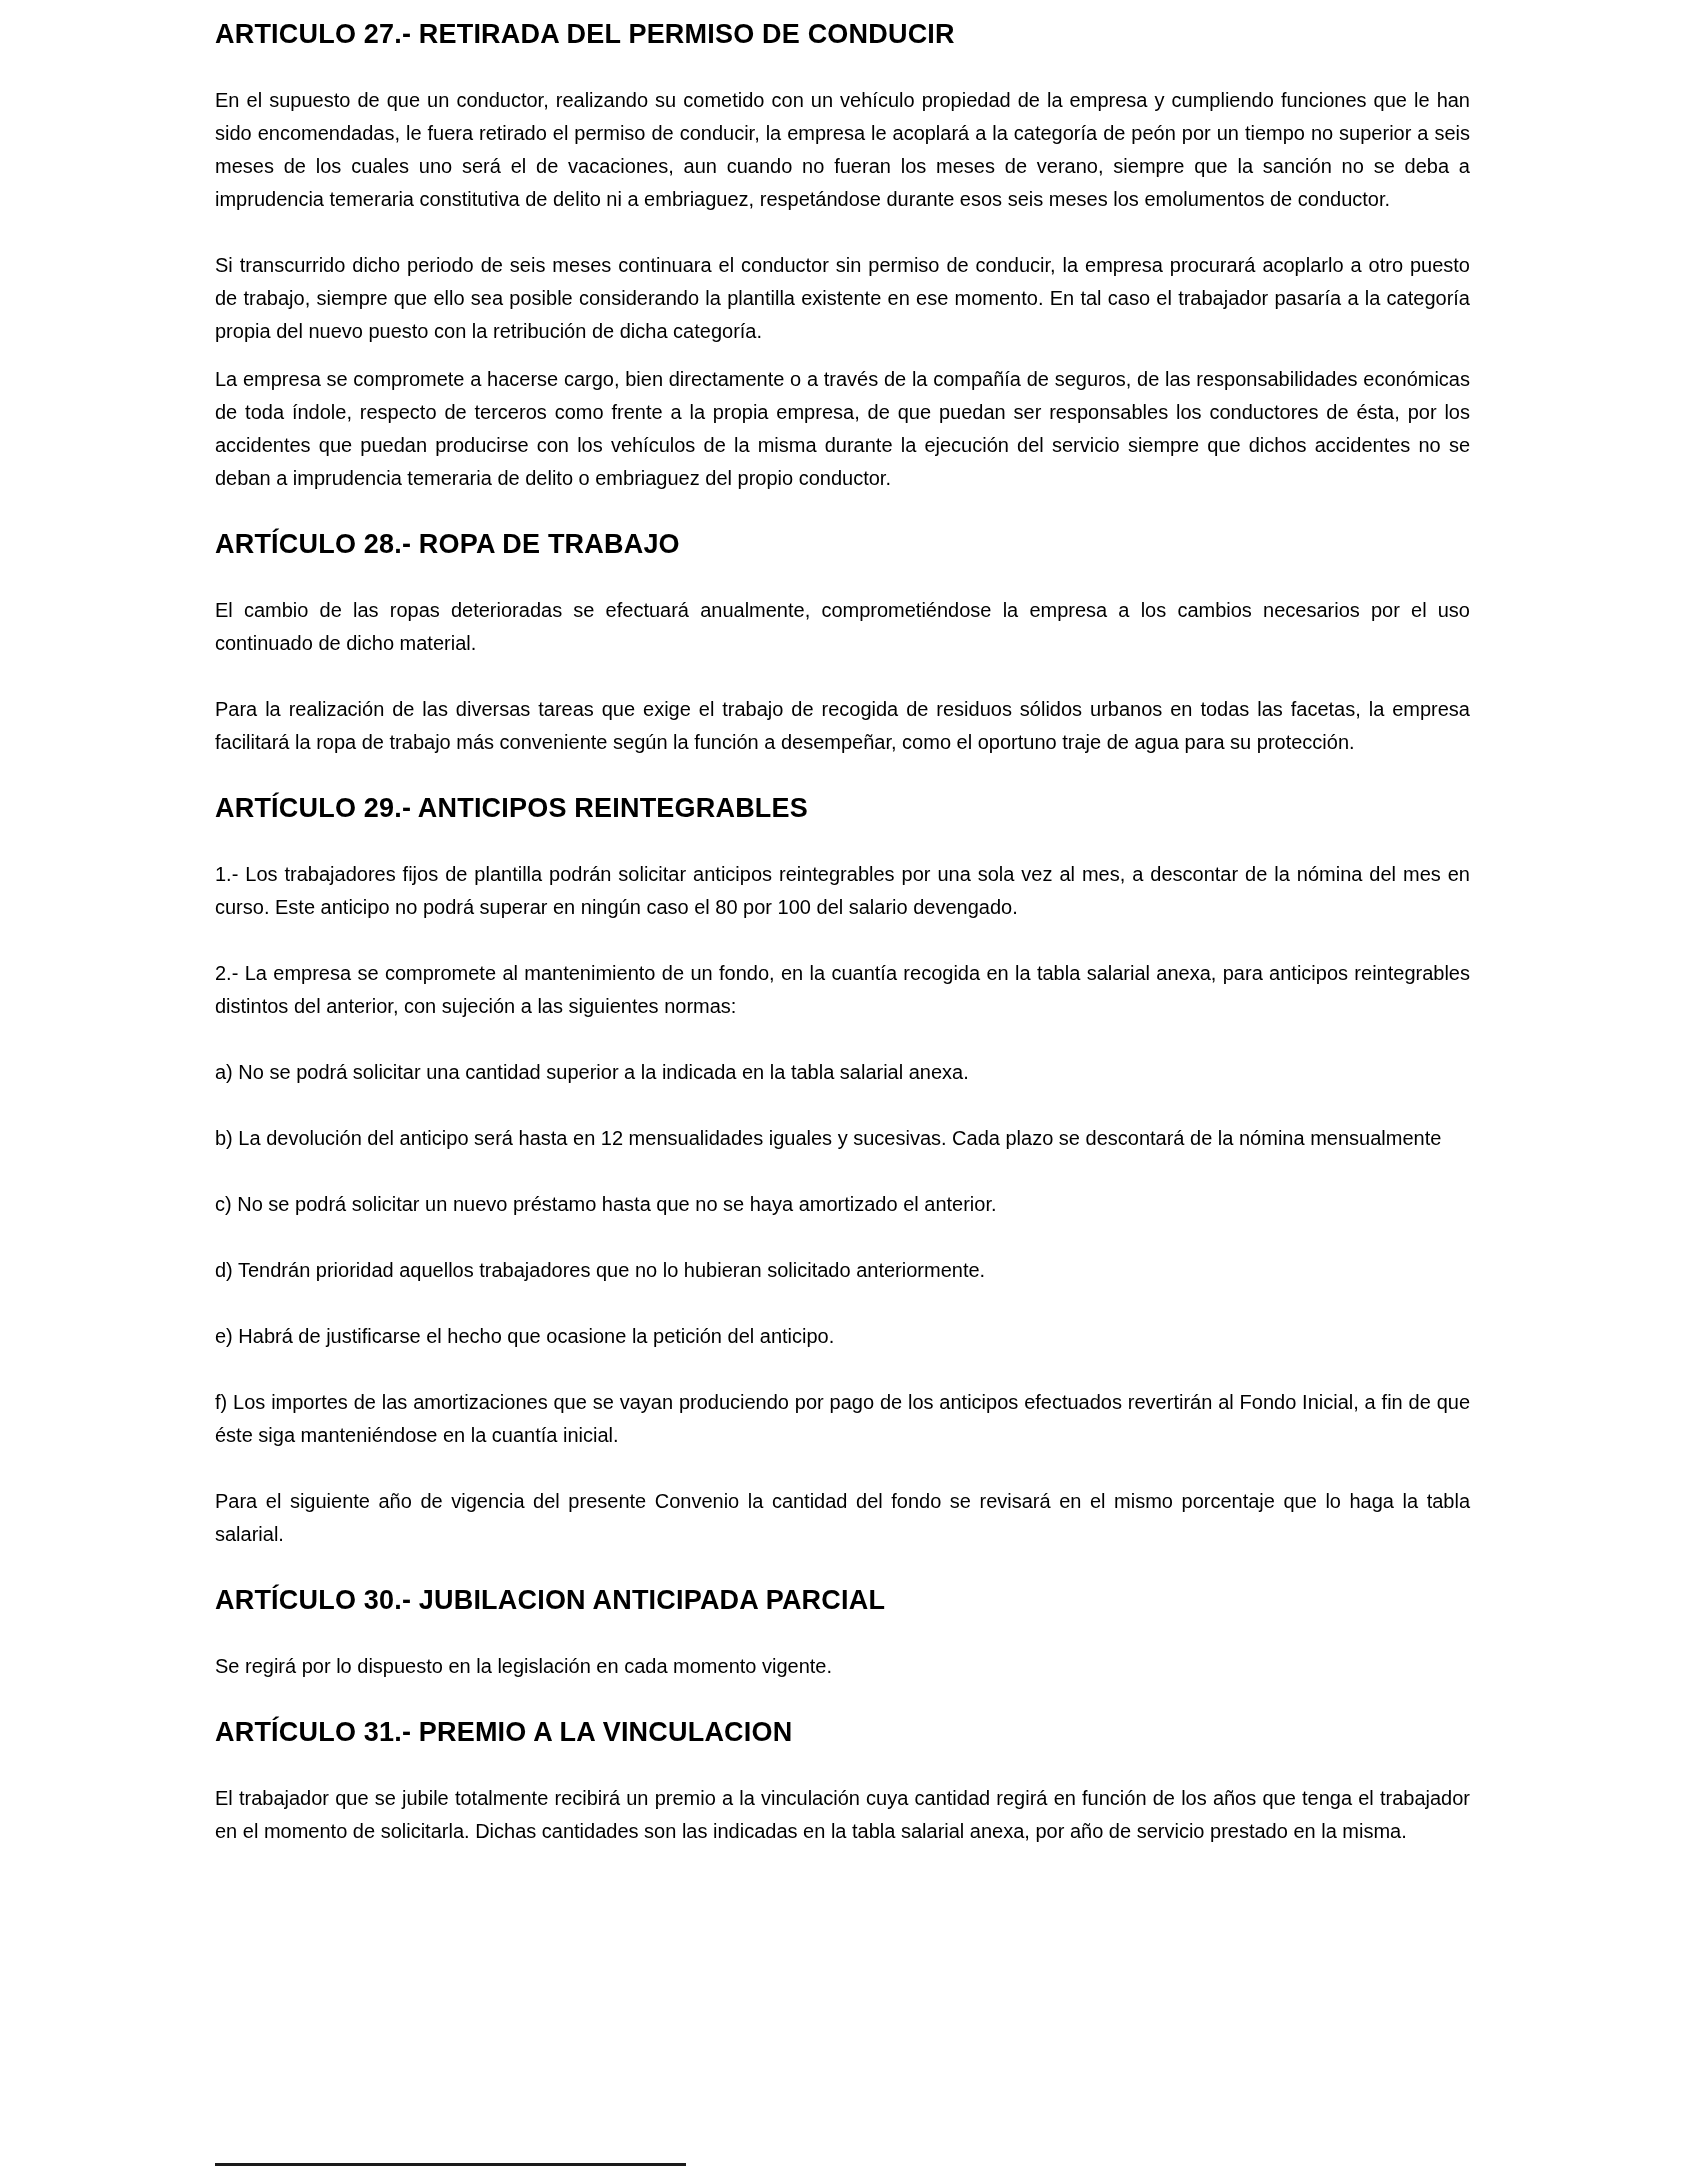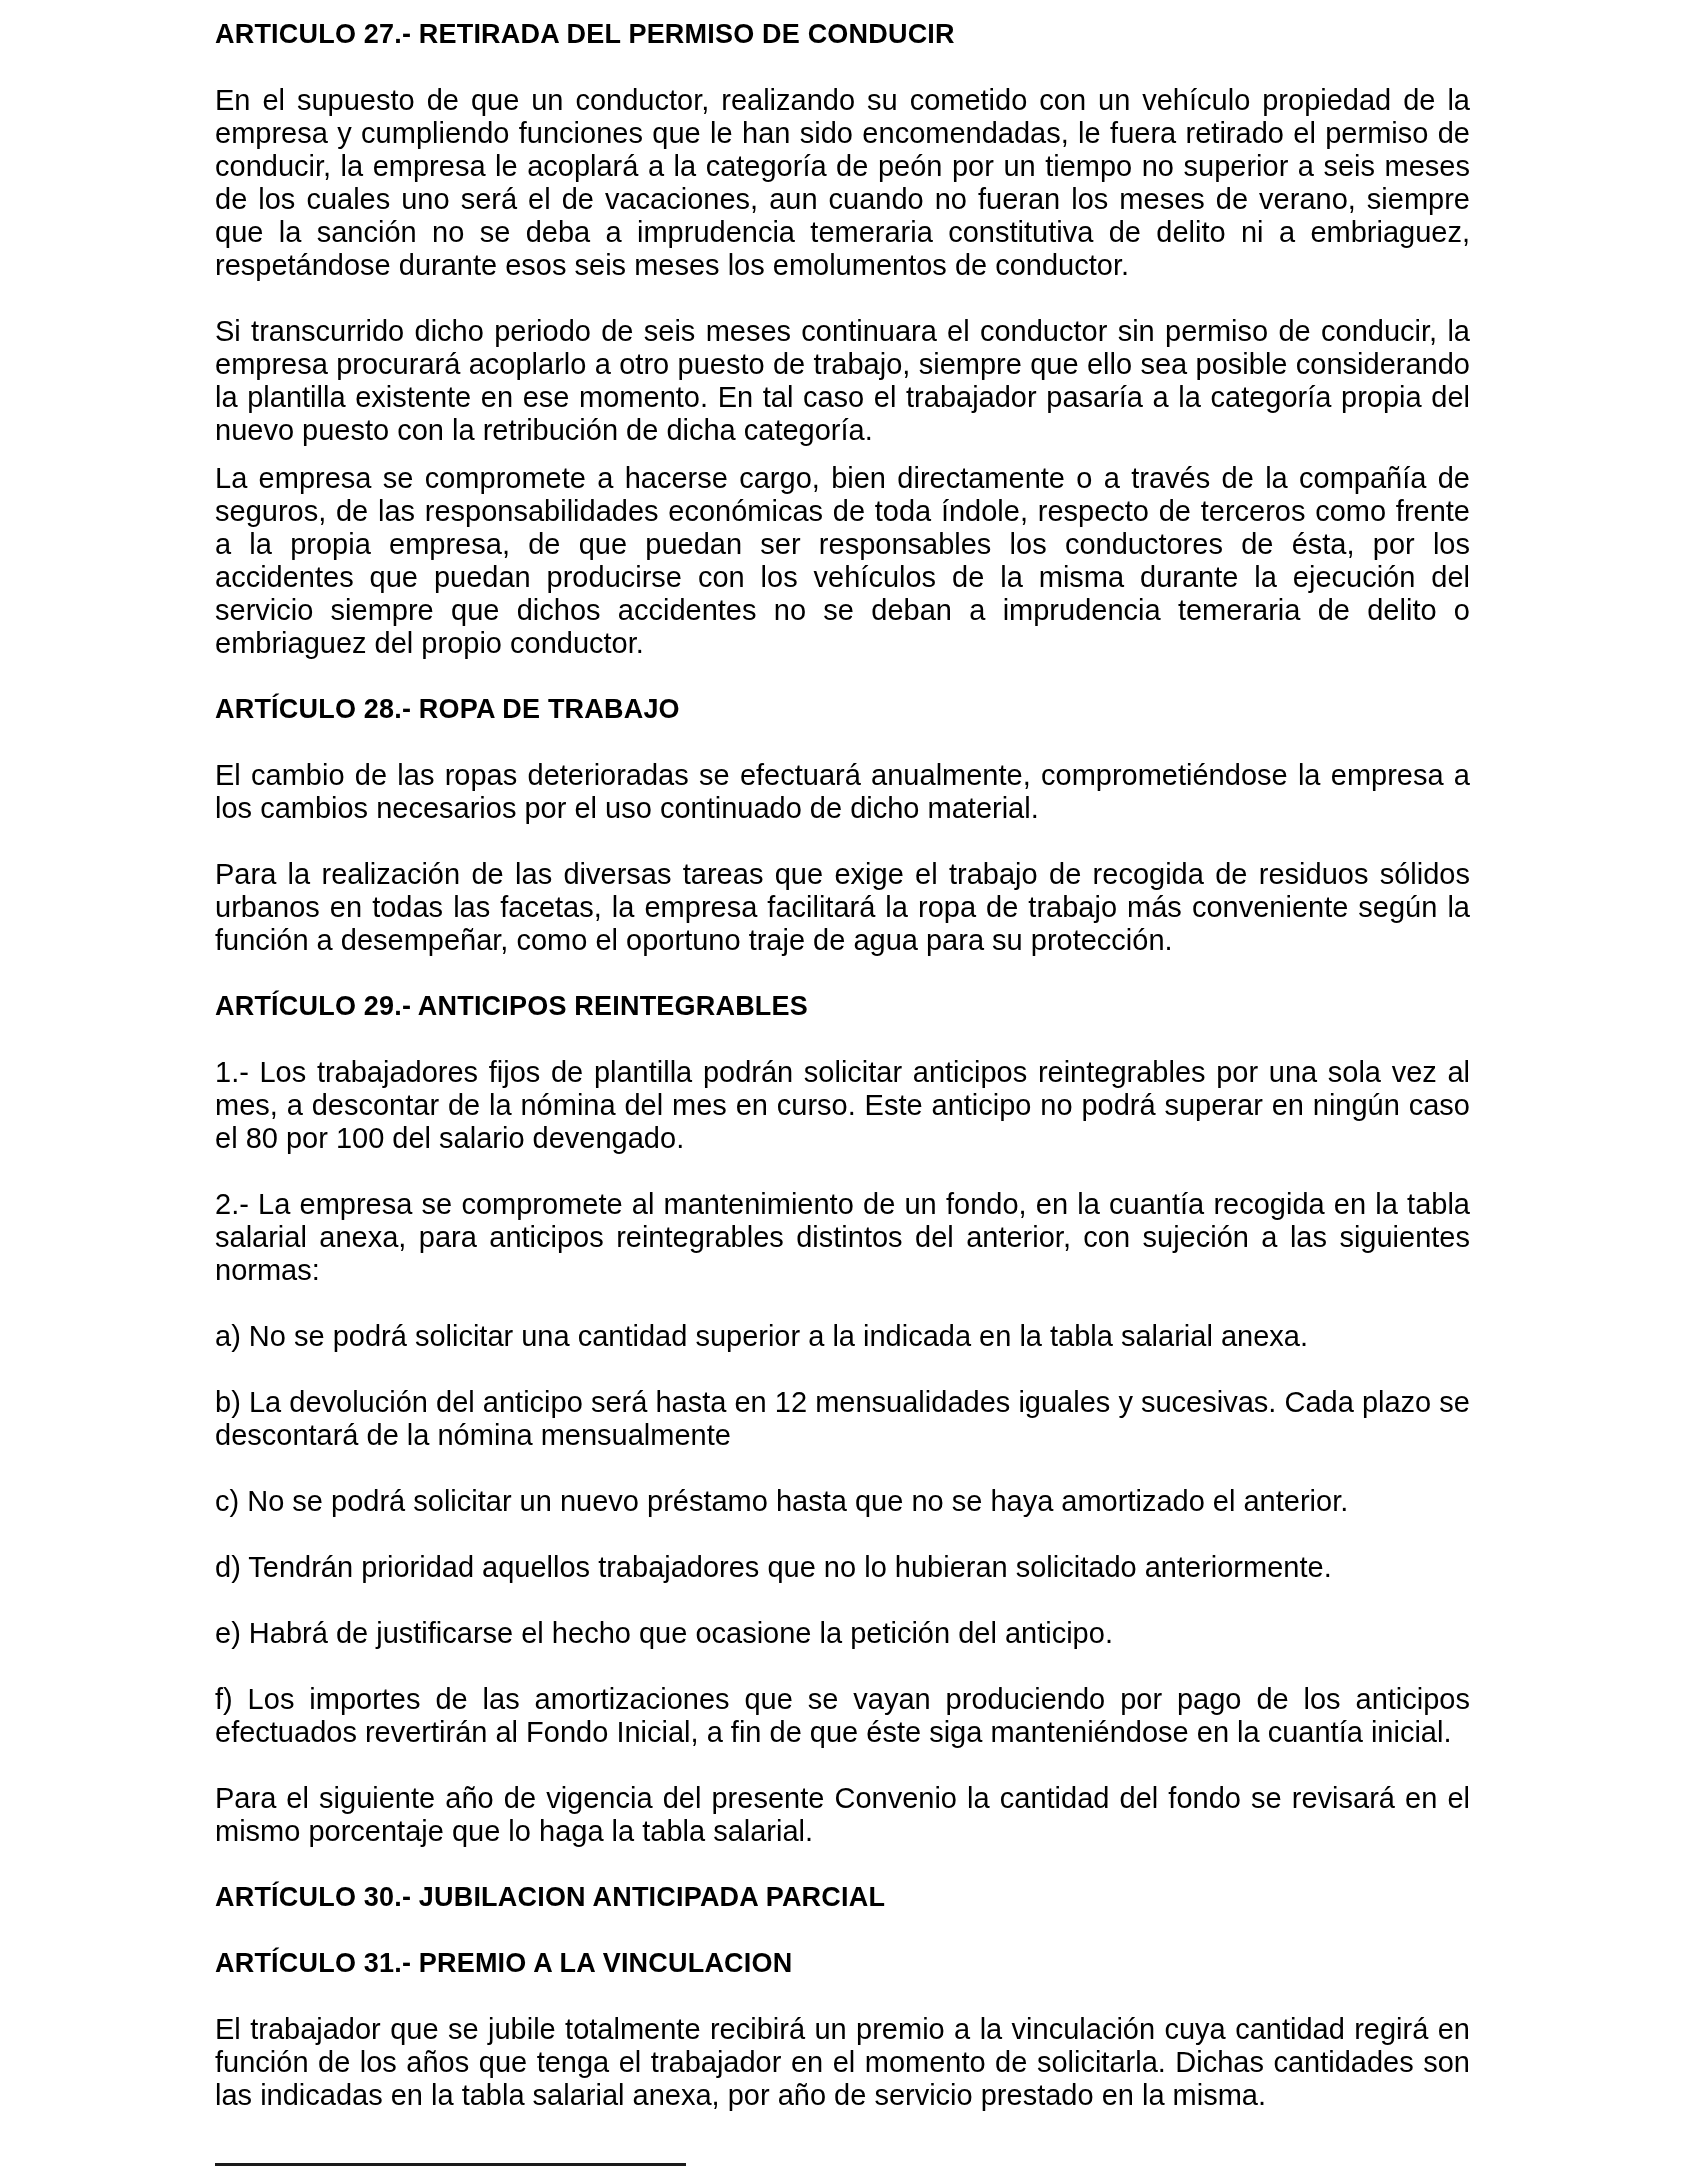--- a/index.html
+++ b/index.html
@@ -26,21 +26,21 @@
   }
   h2 {
     font-size: 27px;
     line-height: 33px;
     font-weight: bold;
     margin: 0 0 33px 0;
     text-align: left;
     letter-spacing: 0.2px;
   }
   p {
-    font-size: 29px;
+    font-size: 20px;
     line-height: 33px;
     margin: 0 0 33px 0;
     text-align: justify;
   }
   p.tight-bottom { margin-bottom: 15px; }
   p.tight-top    { margin-top: 0; }
   .footer-rule {
     position: absolute;
     left: 215px;
     bottom: 16.7px;
@@ -75,20 +75,21 @@
     <p>b) La devolución del anticipo será hasta en 12 mensualidades iguales y sucesivas. Cada plazo se descontará de la nómina mensualmente</p>
     <p>c) No se podrá solicitar un nuevo préstamo hasta que no se haya amortizado el anterior.</p>
     <p>d) Tendrán prioridad aquellos trabajadores que no lo hubieran solicitado anteriormente.</p>
     <p>e) Habrá de justificarse el hecho que ocasione la petición del anticipo.</p>
     <p>f) Los importes de las amortizaciones que se vayan produciendo por pago de los anticipos efectuados revertirán al Fondo Inicial, a fin de que éste siga manteniéndose en la cuantía inicial.</p>
     <p>Para el siguiente año de vigencia del presente Convenio la cantidad del fondo se revisará en el mismo porcentaje que lo haga la tabla salarial.</p>
   </section>
 
   <section>
     <h2>ARTÍCULO 30.- JUBILACION ANTICIPADA PARCIAL</h2>
+    <p>Se regirá por lo dispuesto en la legislación en cada momento vigente.</p>
   </section>
 
   <section>
     <h2>ARTÍCULO 31.- PREMIO A LA VINCULACION</h2>
     <p>El trabajador que se jubile totalmente recibirá un premio a la vinculación cuya cantidad regirá en función de los años que tenga el trabajador en el momento de solicitarla. Dichas cantidades son las indicadas en la tabla salarial anexa, por año de servicio prestado en la misma.</p>
   </section>
 
   <div class="footer-rule"></div>
 
 </div>

